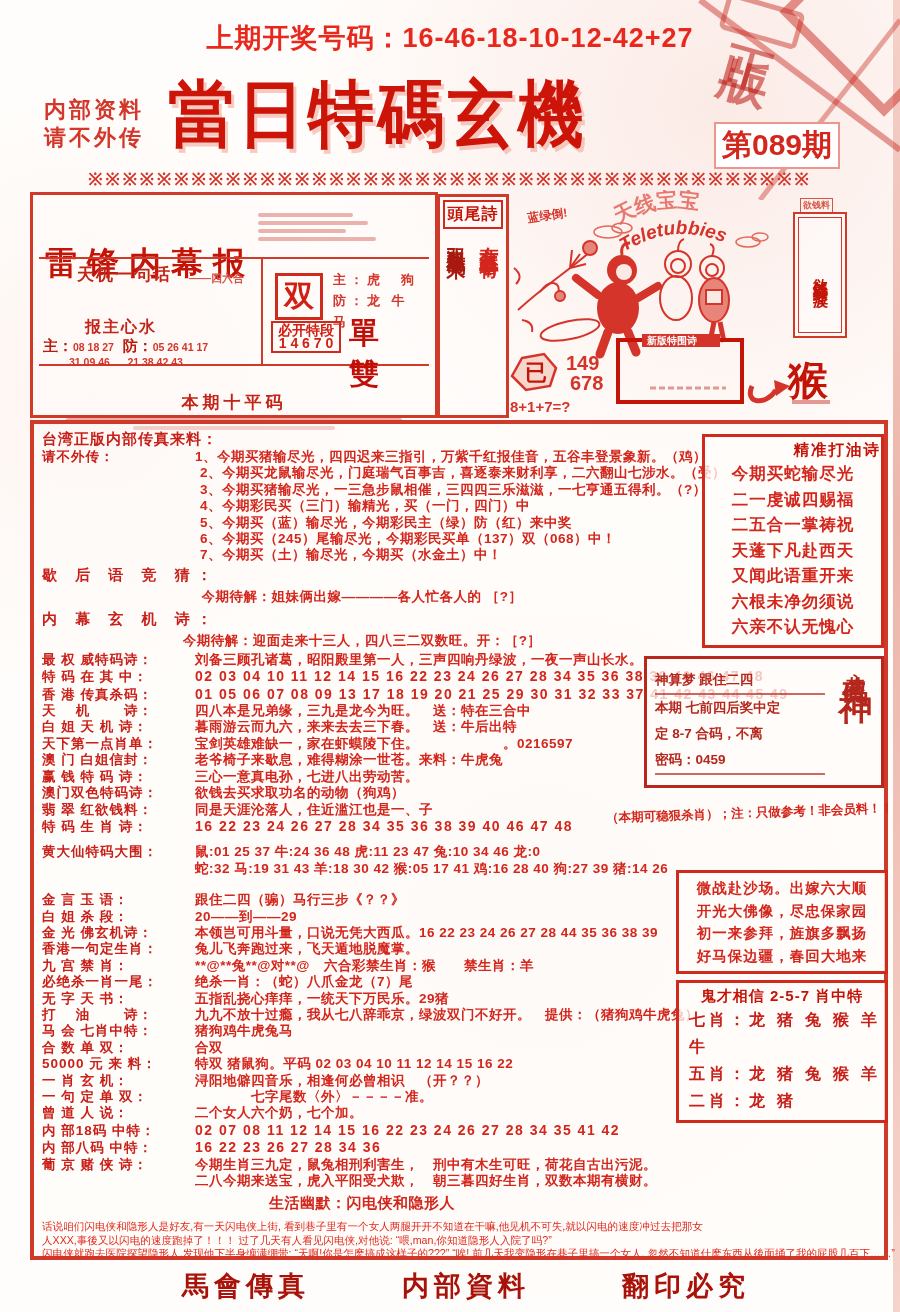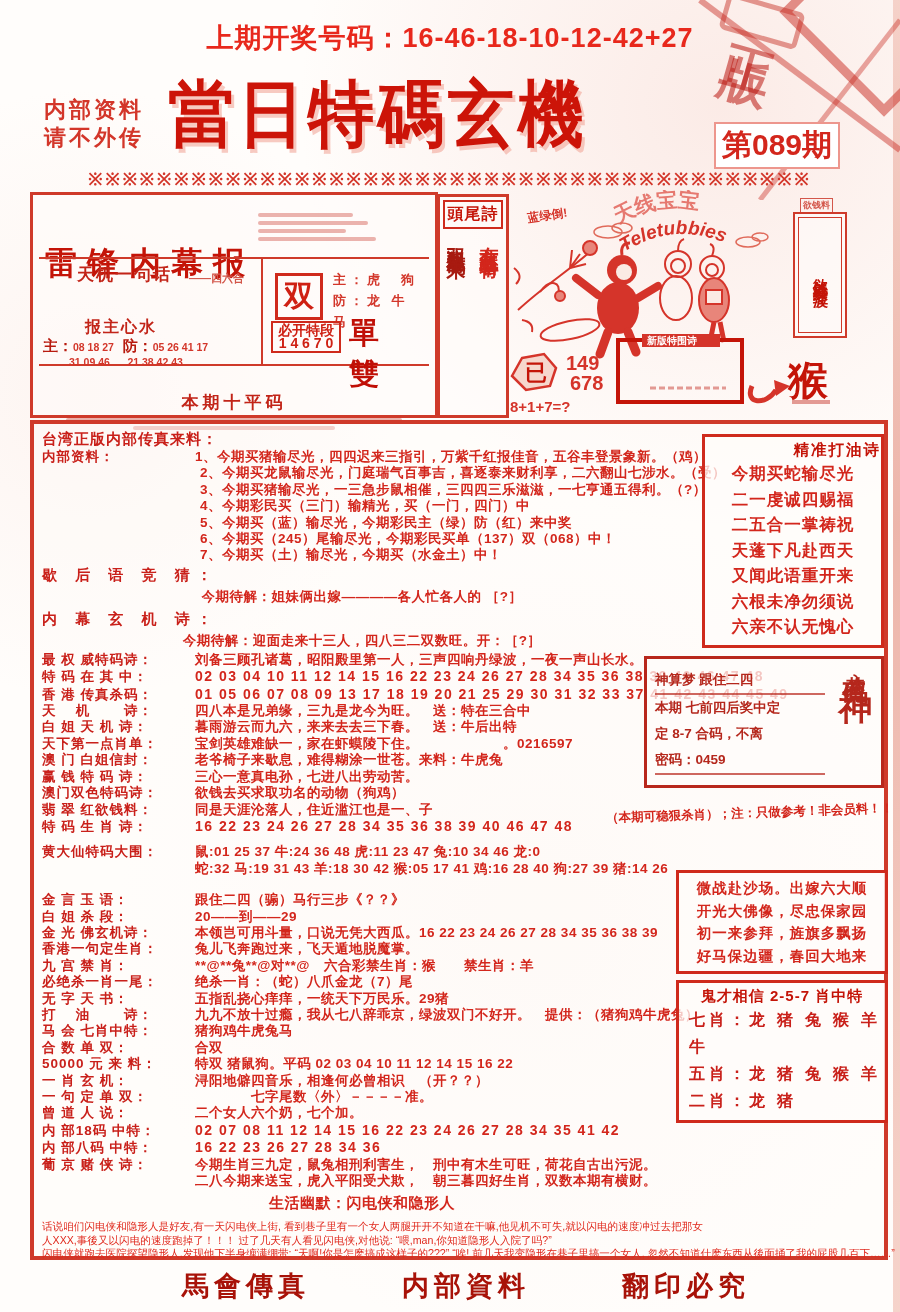--- a/index.html
+++ b/index.html
@@ -268,21 +268,21 @@
   </div>
 
   <div class="frame">
     <div class="rows">
 
         <div class="row r-top">
           <span class="lbl">台湾正版内部传真来料：</span>
         </div>
 
         <div class="row r-kv">
-          <span class="lbl">内部资料：</span><span class="txt">1、今期买猪输尽光，四四迟来三指引，万紫千红报佳音，五谷丰登景象新。（鸡）</span>
+          <span class="lbl">请不外传：</span><span class="txt">1、今期买猪输尽光，四四迟来三指引，万紫千红报佳音，五谷丰登景象新。（鸡）</span>
         </div>
 
         <div class="row r-ind">
           <span class="txt">2、今期买龙鼠输尽光，门庭瑞气百事吉，喜逐泰来财利享，二六翻山七涉水。（受）</span>
         </div>
 
         <div class="row r-ind">
           <span class="txt">3、今期买猪输尽光，一三急步鼠相催，三四四三乐滋滋，一七亨通五得利。（?）</span>
         </div>
 
@@ -372,21 +372,21 @@
 
         <div class="row r-kv r-gap2">
           <span class="lbl">金 言 玉 语：</span><span class="txt">跟住二四（骟）马行三步《？？》</span>
         </div>
 
         <div class="row r-kv">
           <span class="lbl">白 姐 杀 段：</span><span class="txt">20——到——29</span>
         </div>
 
         <div class="row r-kv">
-          <span class="lbl">金 光 佛玄机诗：</span><span class="txt">本领岂可用斗量，口说无凭大西瓜。16 22 23 24 26 27 28 34 35 36 38 39</span>
+          <span class="lbl">金 光 佛玄机诗：</span><span class="txt">本领岂可用斗量，口说无凭大西瓜。16 22 23 24 26 27 28 44 35 36 38 39</span>
         </div>
 
         <div class="row r-kv">
           <span class="lbl">香港一句定生肖：</span><span class="txt">兔儿飞奔跑过来，飞天遁地脱魔掌。</span>
         </div>
 
         <div class="row r-kv">
           <span class="lbl">九 宫 禁 肖：</span><span class="txt">**@**兔**@对**@　六合彩禁生肖：猴　　禁生肖：羊</span>
         </div>
 

